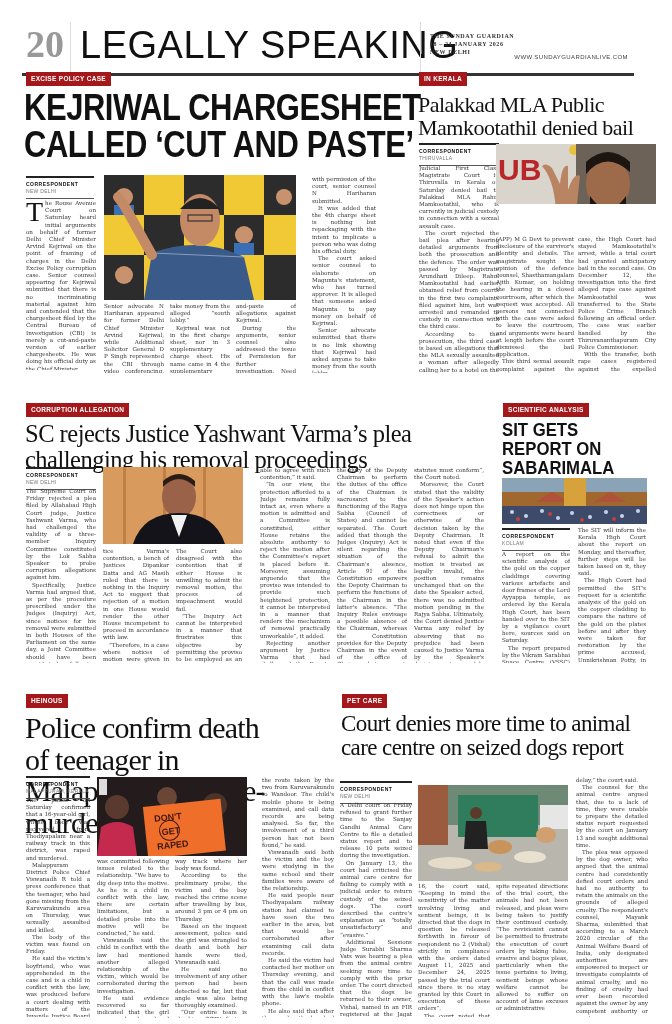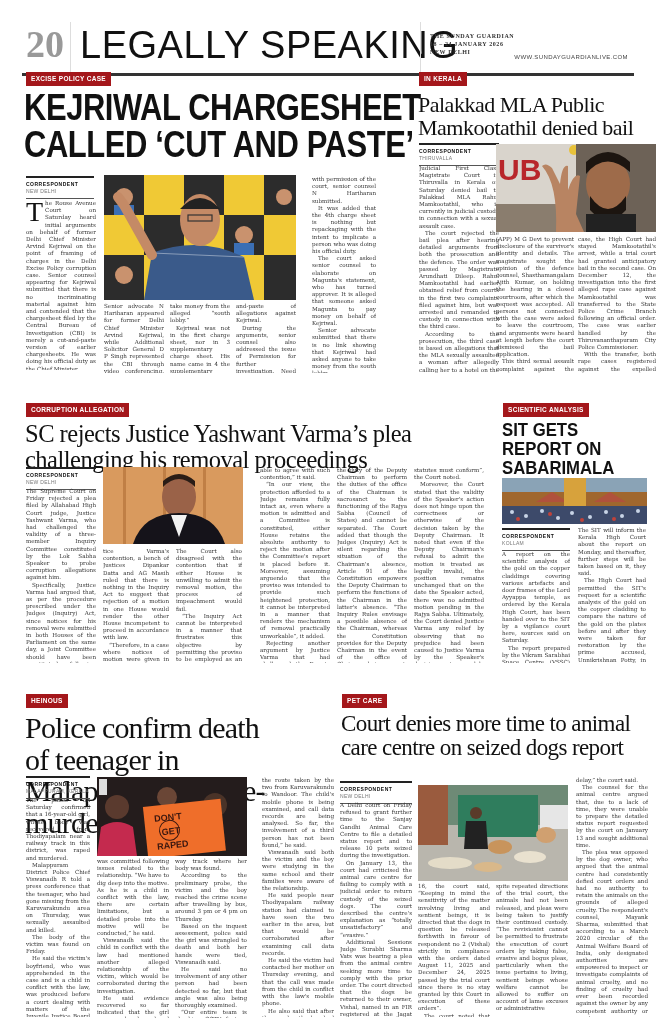--- a/index.html
+++ b/index.html
@@ -108,21 +108,21 @@
   <div class="byline" style="left:419px;top:143px;width:80px">
     <span class="b1">CORRESPONDENT</span>
     <span class="b2">THIRUVALLA</span>
     <span class="b3"></span>
   </div>
   <div class="col" style="left:419px;top:165px;width:80px;height:208px">
     <p class="first">Judicial First Class Magistrate Court in Thiruvalla in Kerala on Saturday denied bail to Palakkad MLA Rahul Mamkootathil, who is currently in judicial custody in connection with a sexual assault case.</p>
     <p>The court rejected the bail plea after hearing detailed arguments from both the prosecution and the defence. The order was passed by Magistrate Arundhati Dileep. Rahul Mamkootathil had earlier obtained relief from courts in the first two complaints filed against him, but was arrested and remanded to custody in connection with the third case.</p>
     <p>According to the prosecution, the third case is based on allegations that the MLA sexually assaulted a woman after allegedly calling her to a hotel on the promise of marriage. The bail hearing was conducted in camera following a request by Assistant Public Prosecutor</p>
   </div>
-  <div class="photo" style="left:496px;top:144px;width:160px;height:88px">
+  <div class="photo" style="left:496px;top:144px;width:160px;height:60px">
     <svg width="160" height="88" viewBox="0 0 160 88">
       <rect width="160" height="88" fill="#8a7d6e"></rect>
       <rect width="80" height="60" fill="#d9d4cc"></rect>
       <text x="2" y="36" font-family="Liberation Sans, sans-serif" font-weight="bold" font-size="30" fill="#b8262a">UB</text>
       <circle cx="78" cy="6" r="5" fill="#e8c23a"></circle>
       <rect x="80" y="0" width="80" height="88" fill="#6d6257"></rect>
       <ellipse cx="112" cy="40" rx="22" ry="26" fill="#9e6b4a"></ellipse>
       <path d="M90 30 Q110 6 134 28 L134 18 Q112 -2 90 18 Z" fill="#1c1510"></path>
       <path d="M94 52 Q112 78 130 52 L130 66 Q112 86 94 66 Z" fill="#1c1510"></path>
       <path d="M60 88 Q62 40 46 22 Q50 18 56 24 L64 40 Q66 20 72 22 L72 46 Q78 28 84 32 L80 70 L88 88 Z" fill="#b88462"></path>

